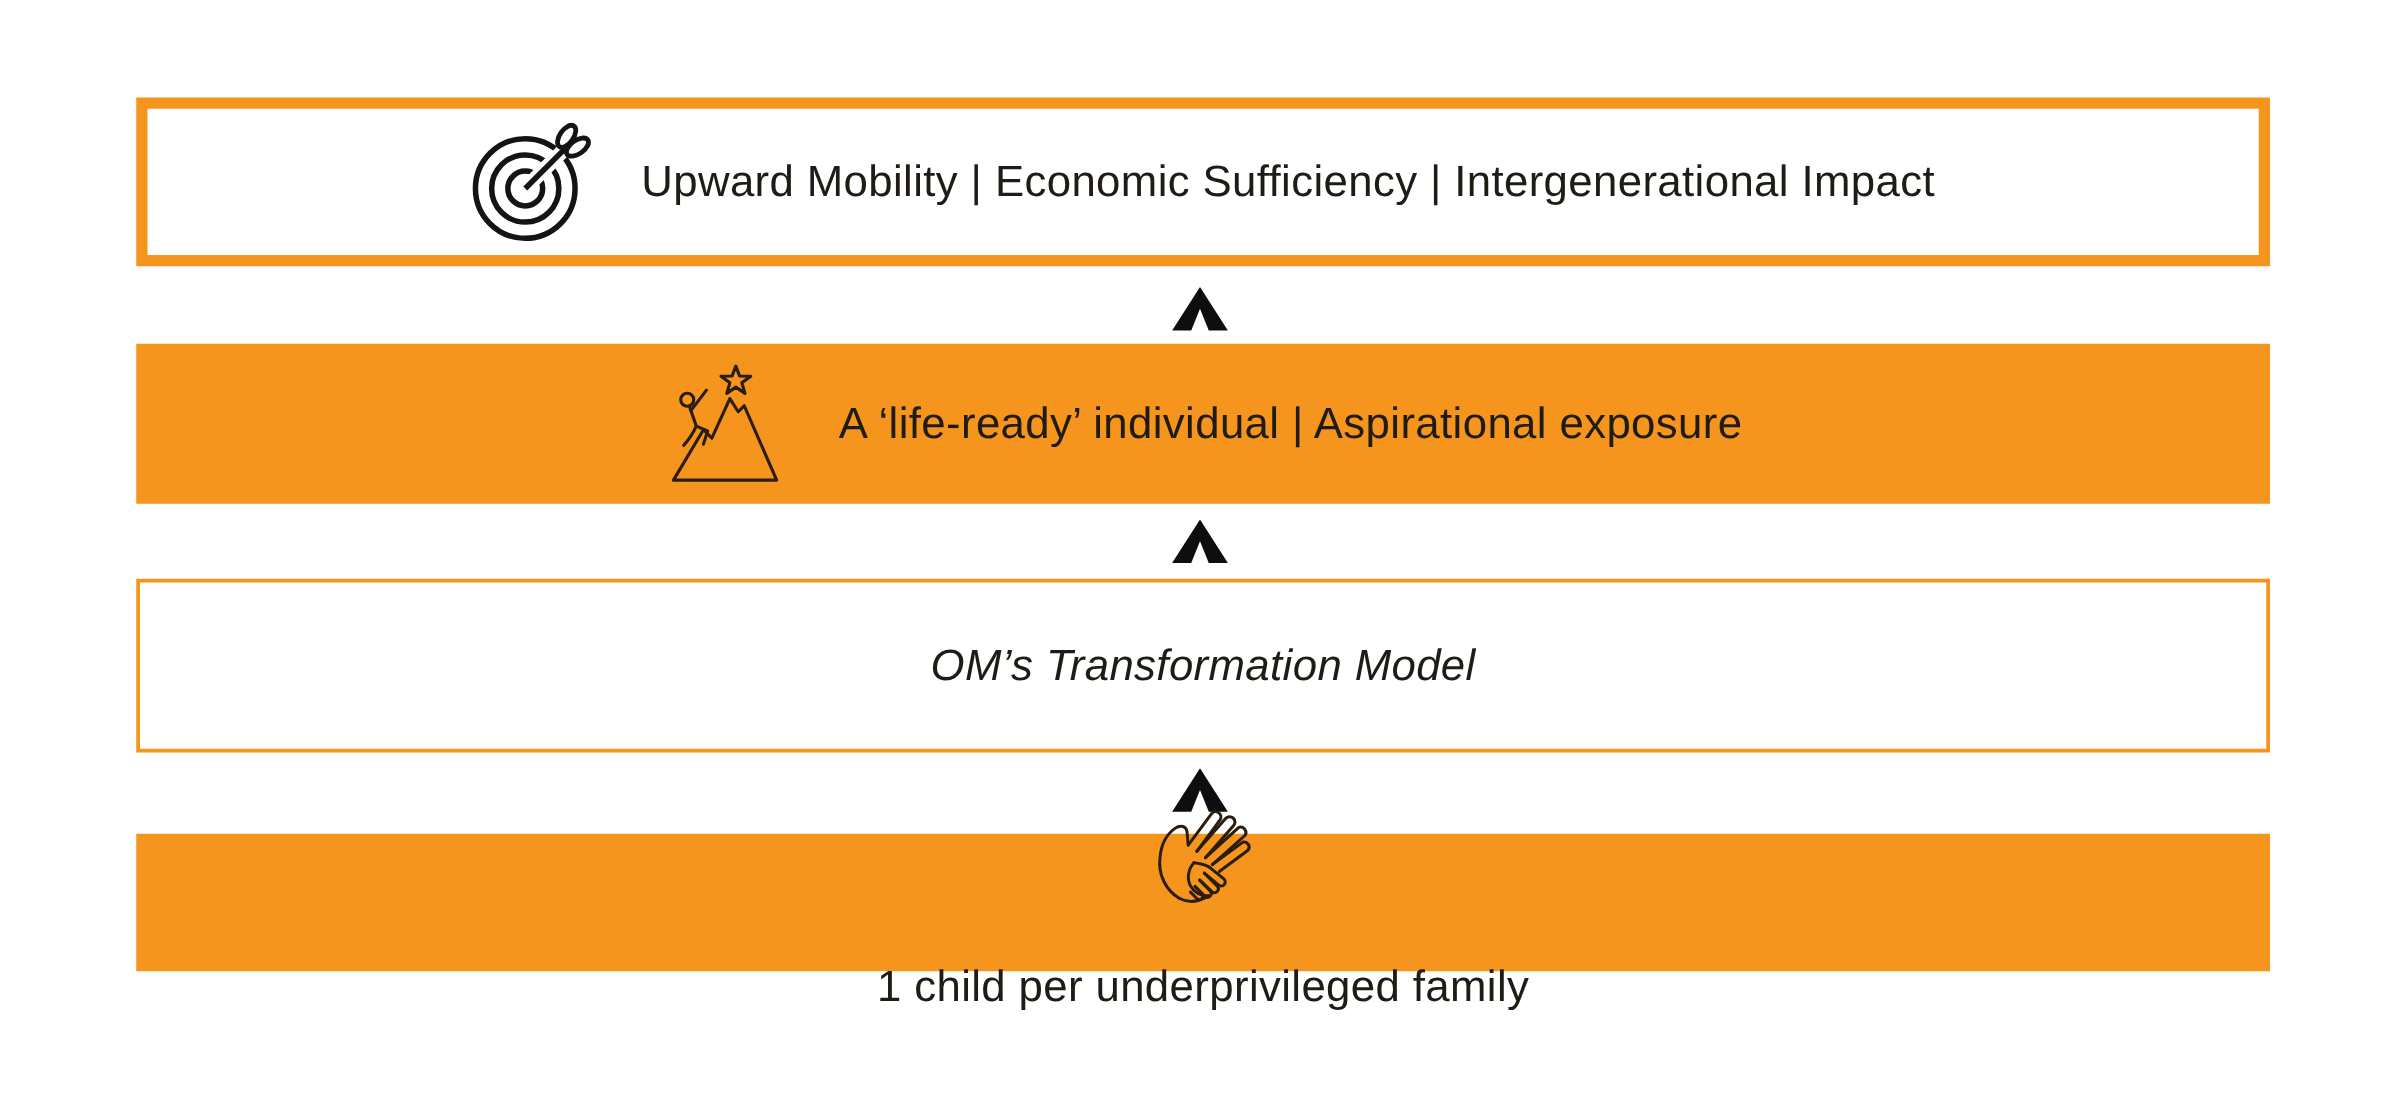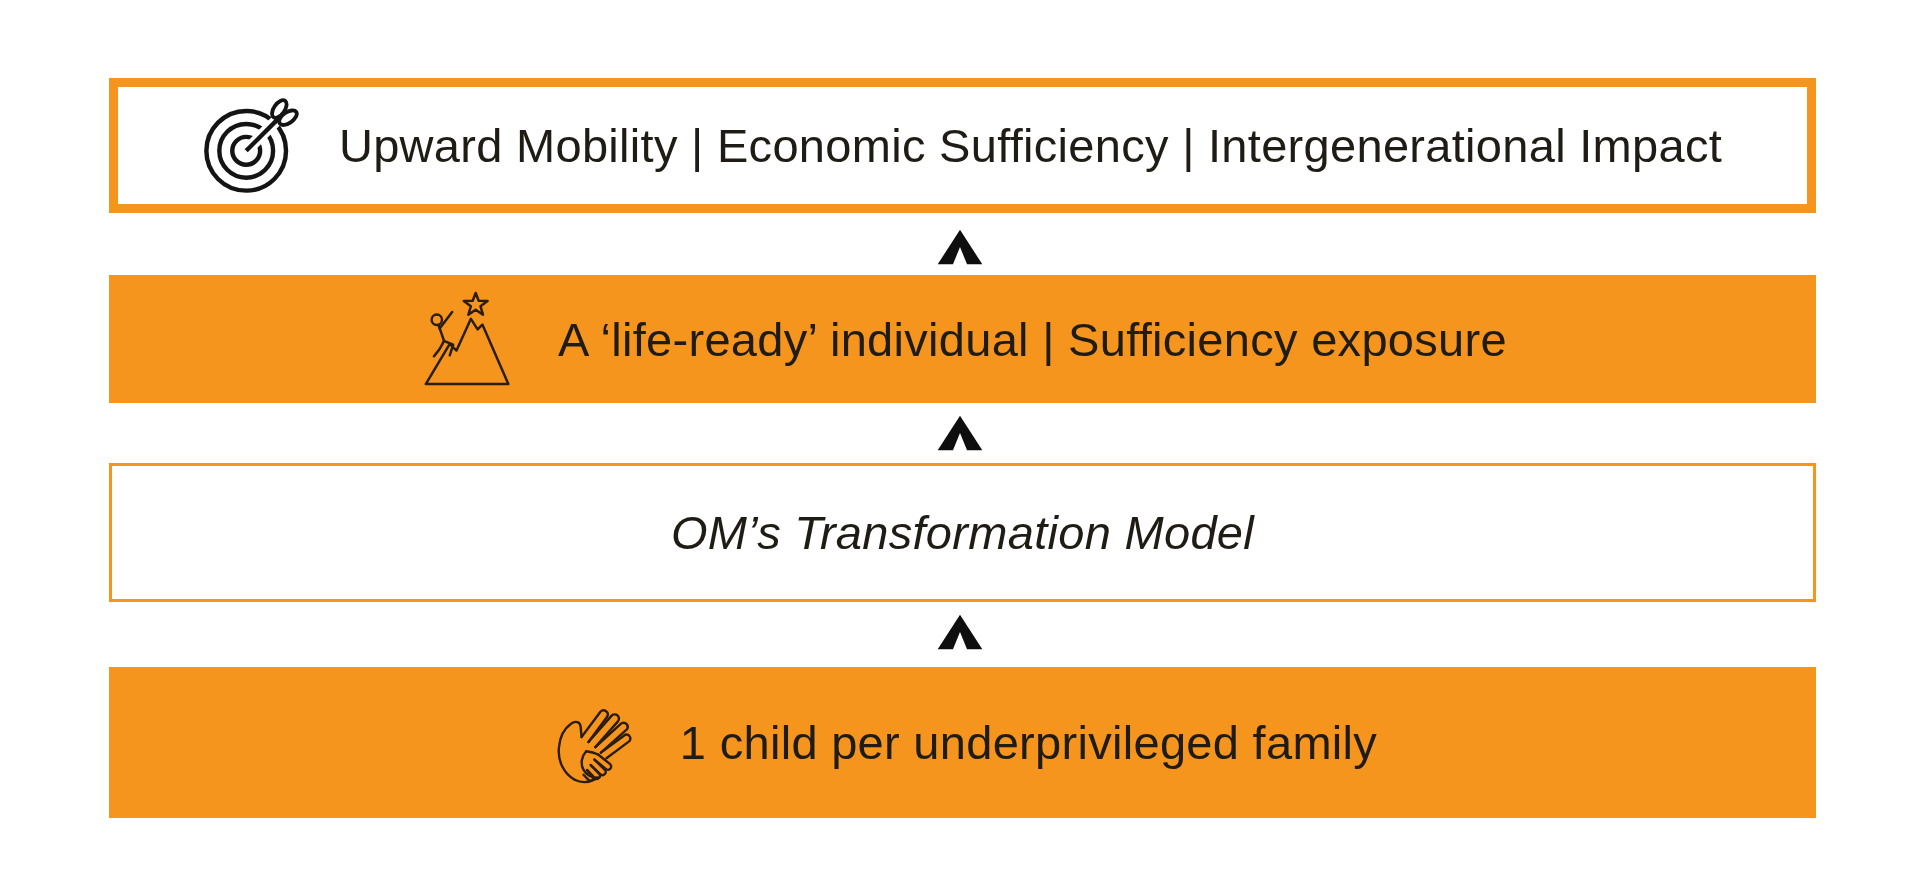--- a/index.html
+++ b/index.html
@@ -22,21 +22,21 @@
     box-sizing: border-box;
     display: flex;
     align-items: center;
     justify-content: center;
     gap: 40px;
   }
   .bar--filled { background: #F5951D; }
   .bar--outline-thick { background: #ffffff; border: 9px solid #F5951D; }
   .bar--outline-thin  { background: #ffffff; border: 3px solid #F5951D; }
   .bar__text {
-    font-size: 47px;
+    font-size: 35px;
     color: #1F1B15;
     letter-spacing: 0.3px;
     white-space: nowrap;
   }
   .icon { display: flex; align-items: center; }
   .chevron {
     position: absolute;
     left: 935px;
     width: 50px;
     height: 38px;
@@ -81,40 +81,40 @@
           <polygon points="60,2 63.1,10.2 72.4,10.4 65,15.9 67.6,24.7 60,19.5 52.4,24.7 55,15.9 47.6,10.4 56.9,10.2"></polygon>
           <path d="M8 97 L33 55 L40 62 L55 29 L62 40 L67 35 L94 97 Z"></path>
           <circle cx="19.5" cy="30" r="5.4"></circle>
           <path d="M21.5 36 C23.5 42 25.5 47 27 52"></path>
           <path d="M22.5 39 Q28 32 35.5 22"></path>
           <path d="M27 52 L36.5 56 L33 67"></path>
           <path d="M27 52 Q23 61 16.5 68"></path>
         </g>
       </svg>
     </span>
-    <span class="bar__text">A ‘life-ready’ individual | Sufficiency exposure</span>
+    <span class="bar__text">A ‘life-ready’ individual | Aspirational exposure</span>
   </section>
 
   <div class="chevron" style="top:414px;">
     <svg viewBox="0 0 60 46" aria-hidden="true">
       <polygon points="30,2 57,44 38.5,44 30,23 21.5,44 3,44" fill="#0E0E0E"></polygon>
     </svg>
   </div>
 
   <section class="bar bar--outline-thin" style="top:463px; height:139px;font-style:italic;">
     <span class="bar__text">OM’s Transformation Model</span>
   </section>
 
   <div class="chevron" style="top:613px;">
     <svg viewBox="0 0 60 46" aria-hidden="true">
       <polygon points="30,2 57,44 38.5,44 30,23 21.5,44 3,44" fill="#0E0E0E"></polygon>
     </svg>
   </div>
 
-  <section class="bar bar--filled" style="top:667px; height:151px;">
+  <section class="bar bar--filled" style="top:667px; height:110px;flex-direction:column;">
     <span class="icon">
       <svg width="92" height="96" viewBox="0 0 100 104" aria-hidden="true">
         <g fill="none" stroke="#2B1D0D" stroke-width="2.6" stroke-linecap="round" stroke-linejoin="round">
           <path d="M29 92 C17 85 10 71 12 56 C13 45 18 36 25 31 C30 27.5 35 29 35.5 34.5 C36 39 36 42 36.5 45.5"></path>
           <path d="M36.5 45.5 L57 18 A4.6 4.6 0 0 1 64.3 23.5 L44 51"></path>
           <path d="M44 51 L69 22.5 A4.6 4.6 0 0 1 76 28.5 L51.5 56.5"></path>
           <path d="M51.5 56.5 L80 30.5 A4.6 4.6 0 0 1 86 37 L57.5 62.5"></path>
           <path d="M57.5 62.5 L84 43 A4.4 4.4 0 0 1 88.5 50 L63.5 68.5"></path>
           <path d="M29 92 C36 95.5 44 95 51 91.5"></path>
           <path d="M41.5 61 C36.5 66.5 35 74.5 38.5 81 C41.5 86.5 47.5 90.5 54 89.5"></path>

